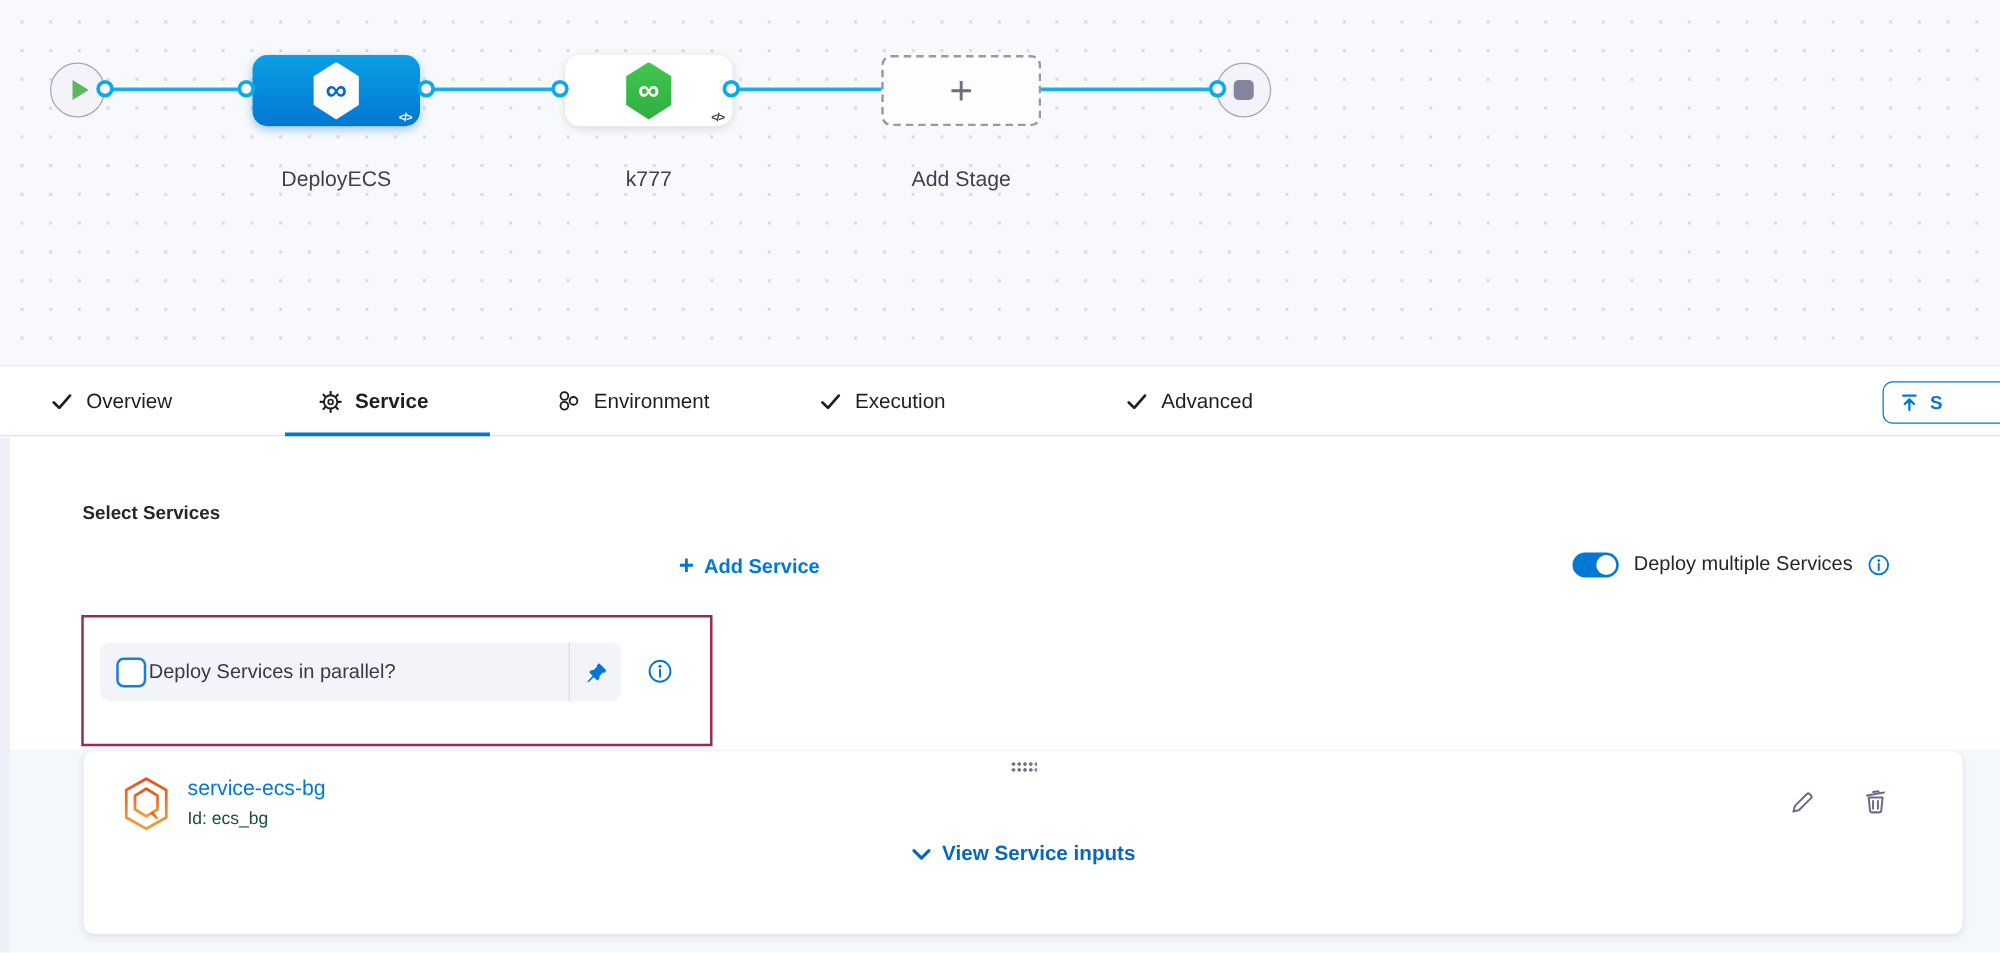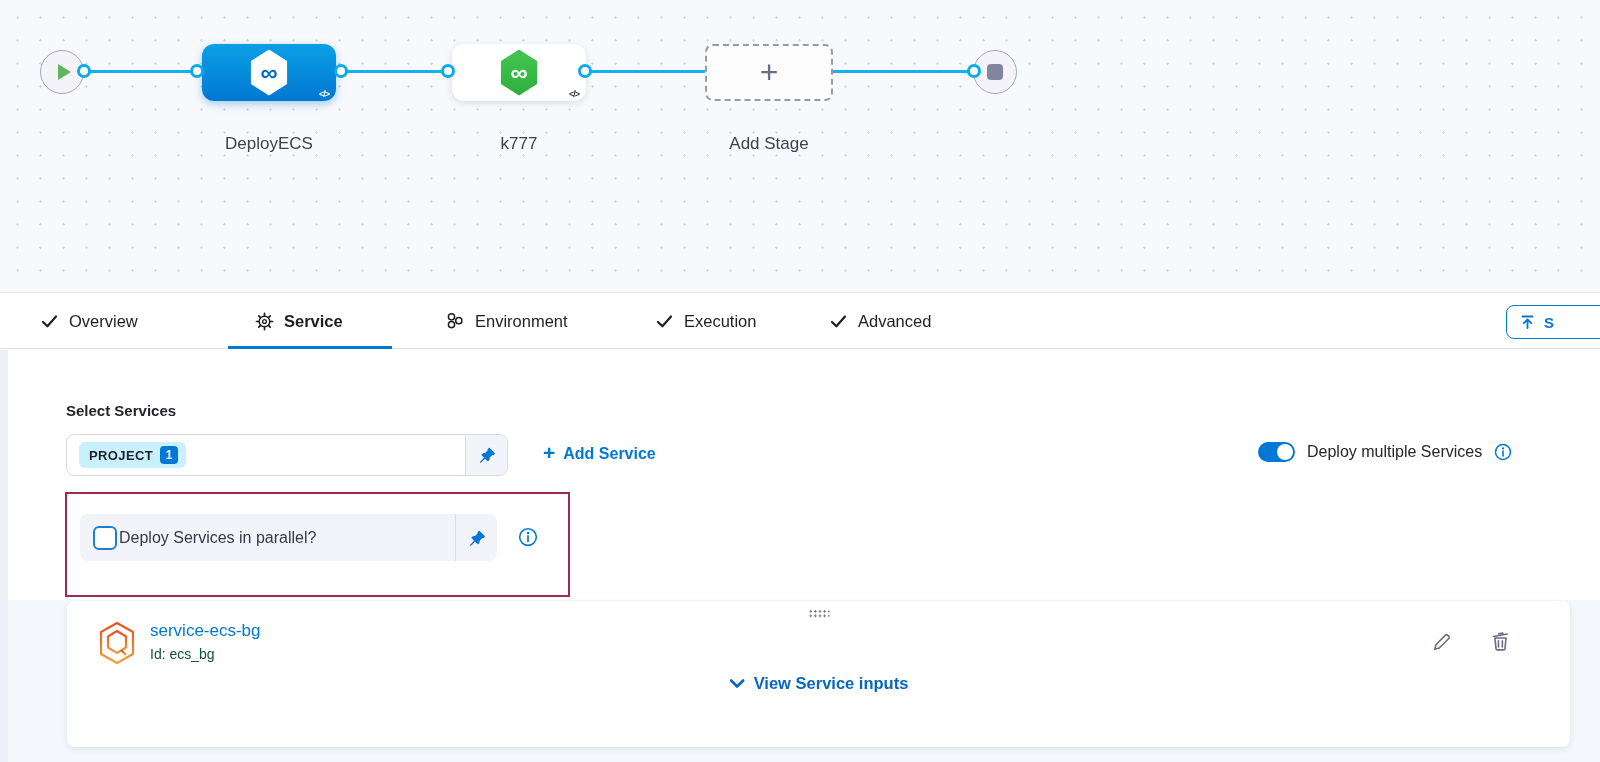--- a/index.html
+++ b/index.html
@@ -158,21 +158,21 @@
       </g>
     </svg>
     <span>Service</span>
   </div>
   <div class="tab" style="left:655px;">
     <svg width="19" height="19" viewBox="0 0 19 19">
         <path d="M3 10l4.4 4.3L16 4.5" fill="none" stroke="#1d1f23" stroke-width="2.2" stroke-linecap="round" stroke-linejoin="round"></path>
       </svg>
     <span>Execution</span>
   </div>
-  <div class="tab" style="left:829px;">
+  <div class="tab" style="left:900px;">
     <svg width="19" height="19" viewBox="0 0 19 19">
         <path d="M3 10l4.4 4.3L16 4.5" fill="none" stroke="#1d1f23" stroke-width="2.2" stroke-linecap="round" stroke-linejoin="round"></path>
       </svg>
     <span>Advanced</span>
   </div>
   <div class="tab-underline"></div>
 
   <div class="save-btn">
     <svg width="17" height="17" viewBox="0 0 17 17">
       <g fill="none" stroke="#0278d5" stroke-width="1.8" stroke-linecap="round" stroke-linejoin="round">
@@ -182,33 +182,20 @@
     <span>S</span>
   </div>
 </div>
 
 <div class="content">
   <div class="left-strip"></div>
   <div class="card-backdrop"></div>
 
   <div class="select-label">Select Services</div>
 
-  <div class="svc-input">
-    <div class="svc-input-main">
-      <div class="chip">
-        <span>PROJECT</span>
-        <span class="chip-badge">1</span>
-      </div>
-    </div>
-    <div class="pin-seg">
-      <svg width="18" height="18" viewBox="0 0 17 17">
-        <path fill="#0278d5" d="M10.4 1.2l5.4 5.4c.25.25.25.65 0 .9l-1 1c-.22.22-.55.28-.83.15l-.4-.18-2.6 2.6c.25.95.0 2-.73 2.72l-.45.45c-.25.25-.65.25-.9 0L6.6 12 3.3 15.3c-.3.3-1.1.75-1.35.5-.25-.25.2-1.05.5-1.35L5.75 11l-2.28-2.3c-.25-.25-.25-.65 0-.9l.45-.45C4.64 6.63 5.7 6.38 6.64 6.63l2.6-2.6-.18-.4c-.13-.28-.07-.61.15-.83l1-1c.25-.25.65-.25.9 0z"></path>
-      </svg>
-    </div>
-  </div>
 
   <div class="add-service">
     <span class="plus">+</span>
     <span>Add Service</span>
   </div>
 
   <div class="toggle-wrap">
     <div class="toggle">
       <div class="knob"></div>
     </div>

